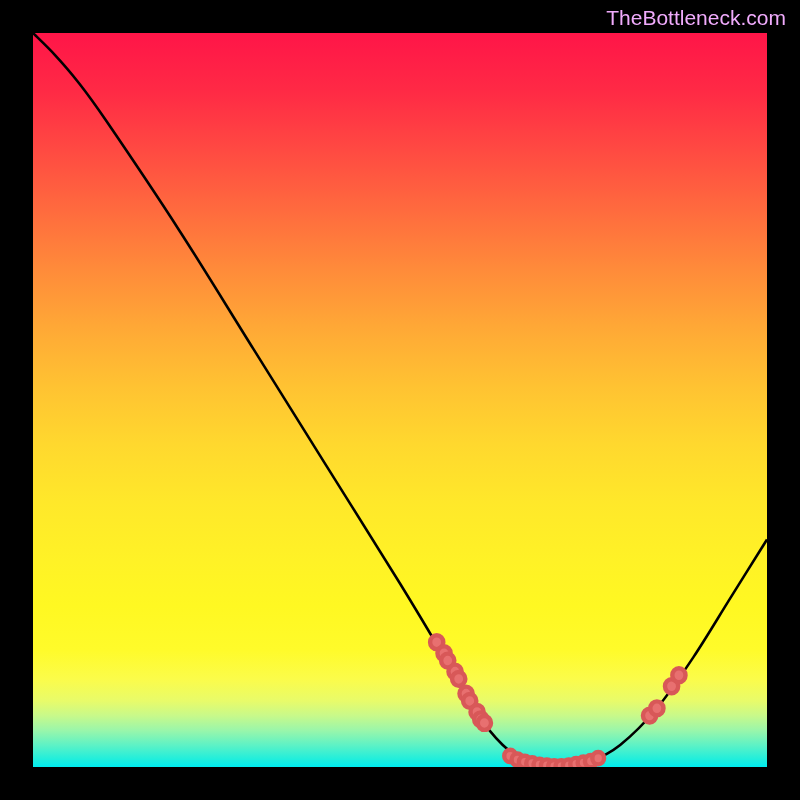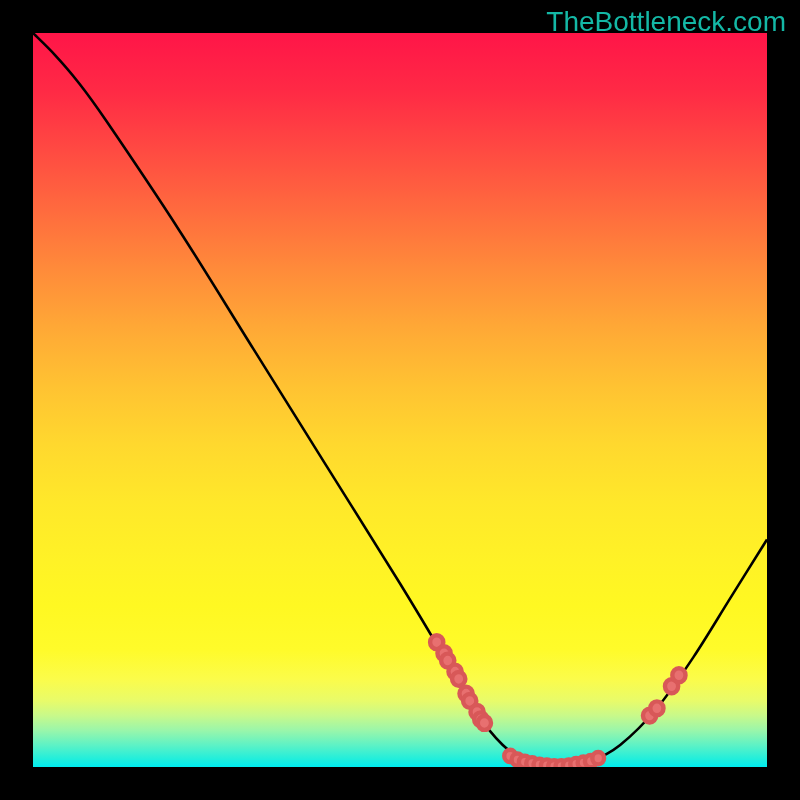--- a/index.html
+++ b/index.html
@@ -11,22 +11,22 @@
     width: 800px;
     height: 800px;
     background: #000;
     position: relative;
     font-family: Arial, sans-serif;
   }
   .watermark {
     position: absolute;
     top: 6px;
     right: 14px;
-    color: #14b8a6;
-    font-size: 28px;
+    color: #f0abfc;
+    font-size: 21px;
     font-weight: 500;
     z-index: 10;
   }
   .plot-area {
     position: absolute;
     left: 33px;
     top: 33px;
     width: 734px;
     height: 734px;
     overflow: hidden;

